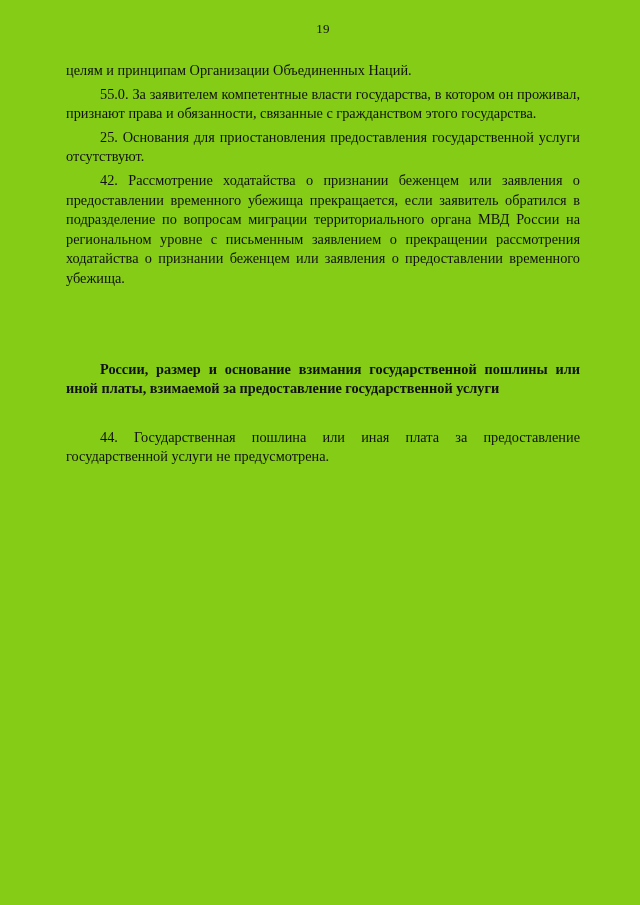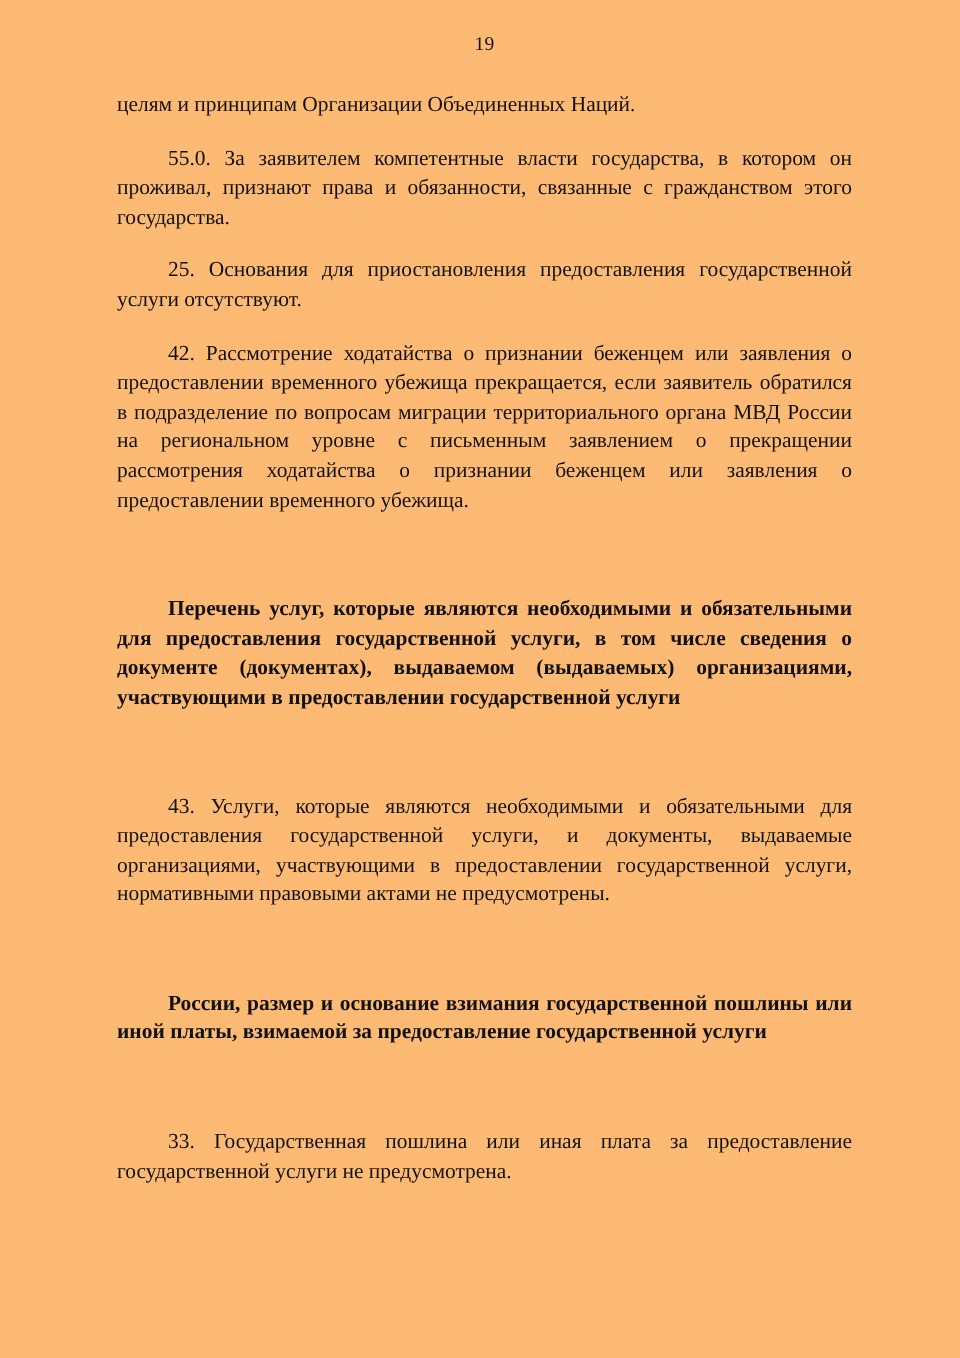--- a/index.html
+++ b/index.html
@@ -13,37 +13,37 @@
     overflow: hidden;
     font-family: "Liberation Serif", "DejaVu Serif", serif;
     color: #111111;
   }
   .page {
     position: relative;
     width: 640px;
     height: 905px;
     box-sizing: border-box;
     padding: 22px 56px 0 62px;
-    background: #fdba74;
+    background: #84cc16;
   }
   .page-number {
     text-align: center;
     font-size: 13px;
     line-height: 1;
     margin: 0 0 26px 0;
     letter-spacing: 0.2px;
   }
   .body-text {
     font-size: 14.3px;
     line-height: 19.6px;
     text-align: justify;
     text-justify: inter-word;
   }
   p {
-    margin: 16px;
+    margin: 4px;
     font-family: Liberation Serif, serif;
   }
   p.indent {
     text-indent: 34px;
   }
   p.noindent {
     text-indent: 0;
   }
   p.heading {
     text-indent: 34px;
@@ -69,28 +69,26 @@
 
 
 
 
     <p class="indent">25. Основания для приостановления предоставления государственной услуги отсутствуют.</p>
 
     <p class="indent">42. Рассмотрение ходатайства о признании беженцем или заявления о предоставлении временного убежища прекращается, если заявитель обратился в подразделение по вопросам миграции территориального органа МВД России на региональном уровне с письменным заявлением о прекращении рассмотрения ходатайства о признании беженцем или заявления о предоставлении временного убежища.</p>
 
     <div class="gap-large"></div>
 
-    <p class="heading">Перечень услуг, которые являются необходимыми и обязательными для предоставления государственной услуги, в том числе сведения о документе (документах), выдаваемом (выдаваемых) организациями, участвующими в предоставлении государственной услуги</p>
 
     <div class="gap-large"></div>
 
-    <p class="indent">43. Услуги, которые являются необходимыми и обязательными для предоставления государственной услуги, и документы, выдаваемые организациями, участвующими в предоставлении государственной услуги, нормативными правовыми актами не предусмотрены.</p>
 
     <div class="gap-large"></div>
 
     <p class="heading">России, размер и основание взимания государственной пошлины или иной платы, взимаемой за предоставление государственной услуги</p>
 
     <div class="gap-large"></div>
 
-    <p class="indent">33. Государственная пошлина или иная плата за предоставление государственной услуги не предусмотрена.</p>
+    <p class="indent">44. Государственная пошлина или иная плата за предоставление государственной услуги не предусмотрена.</p>
 
   </div>
 </div>
 
 </body></html>

